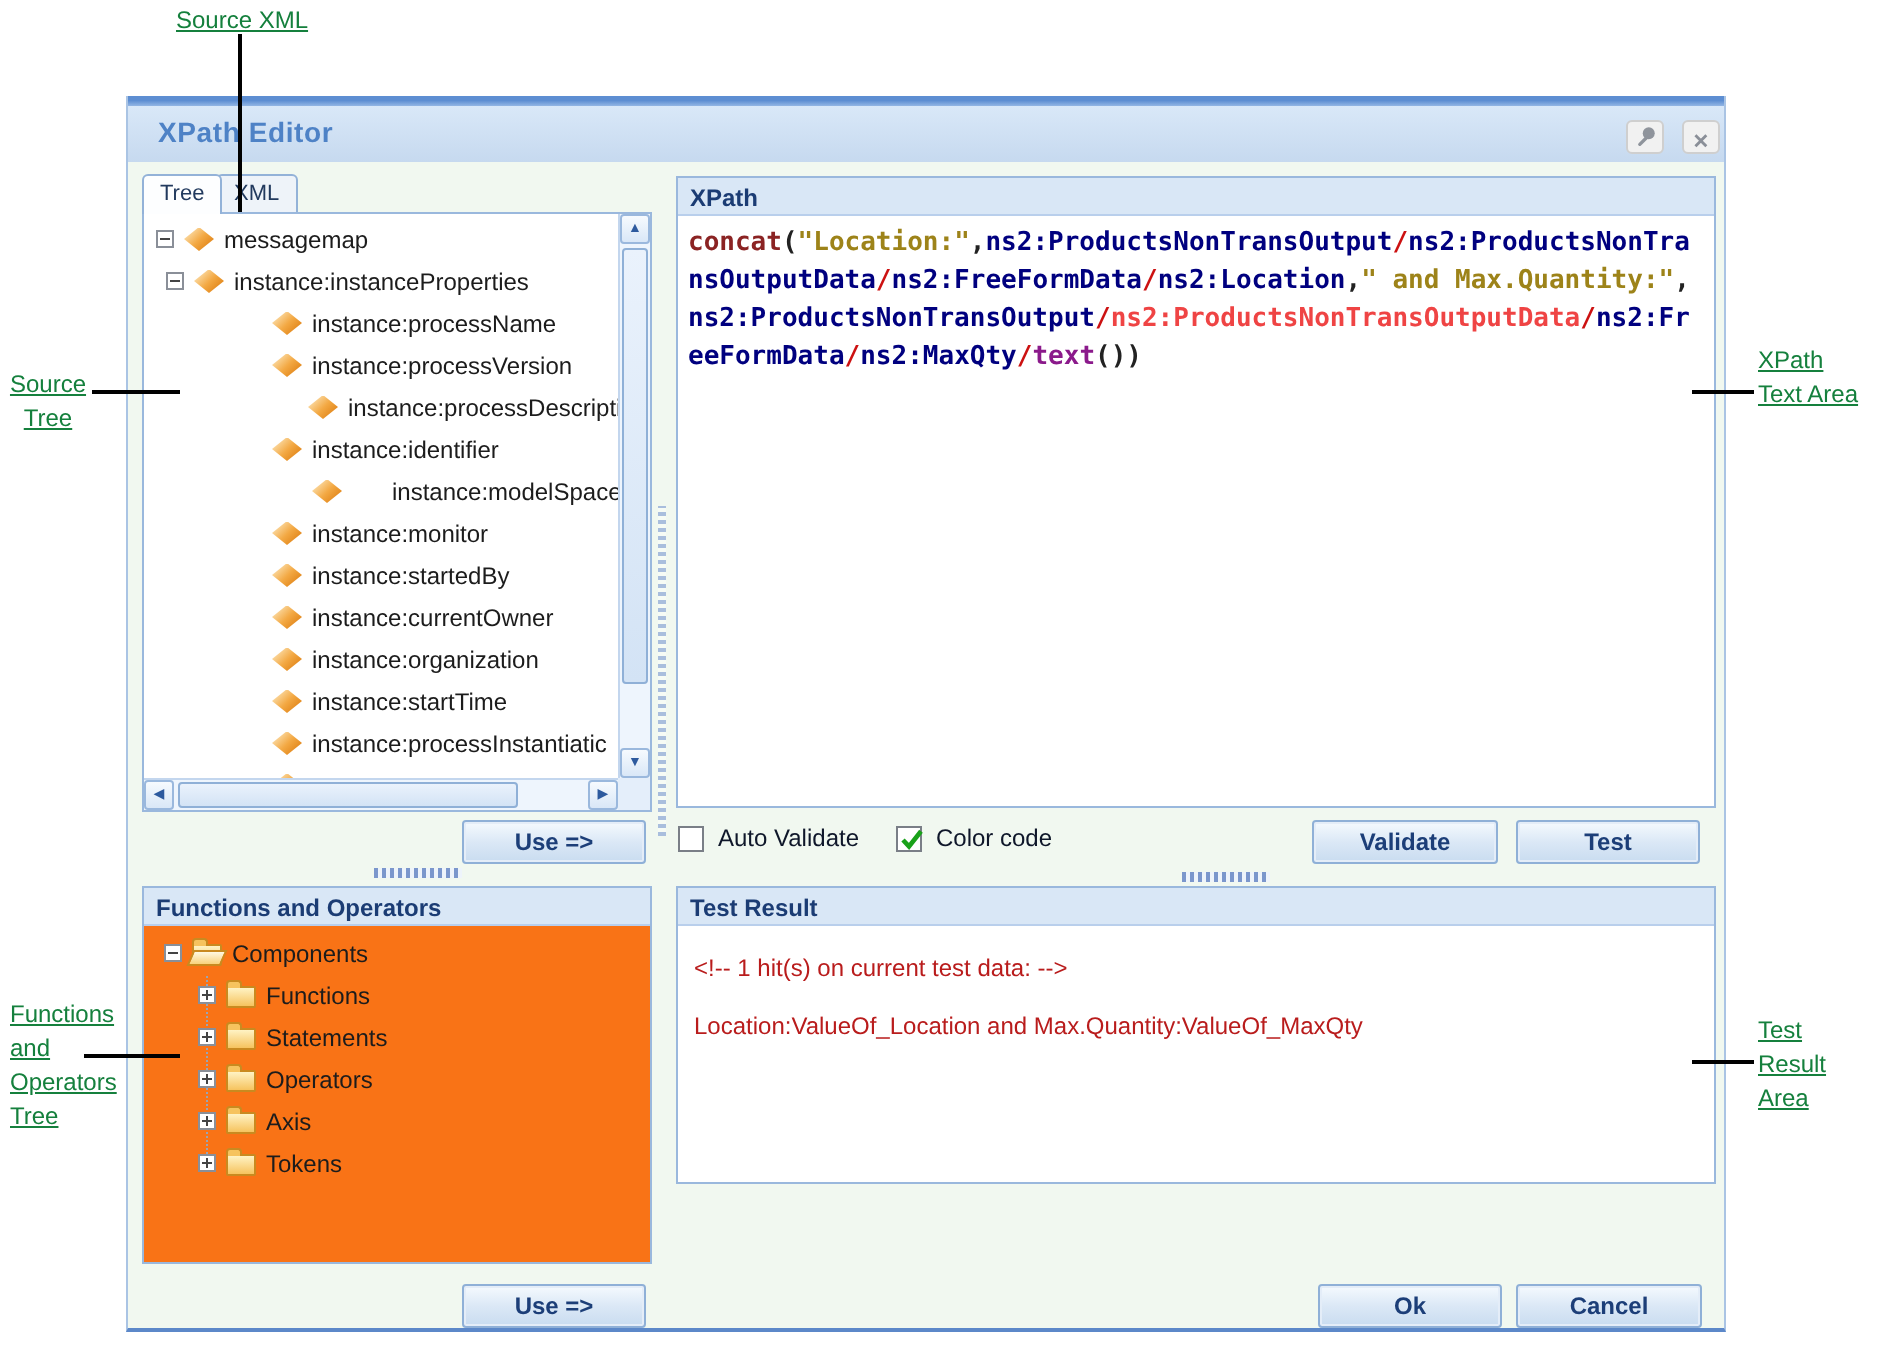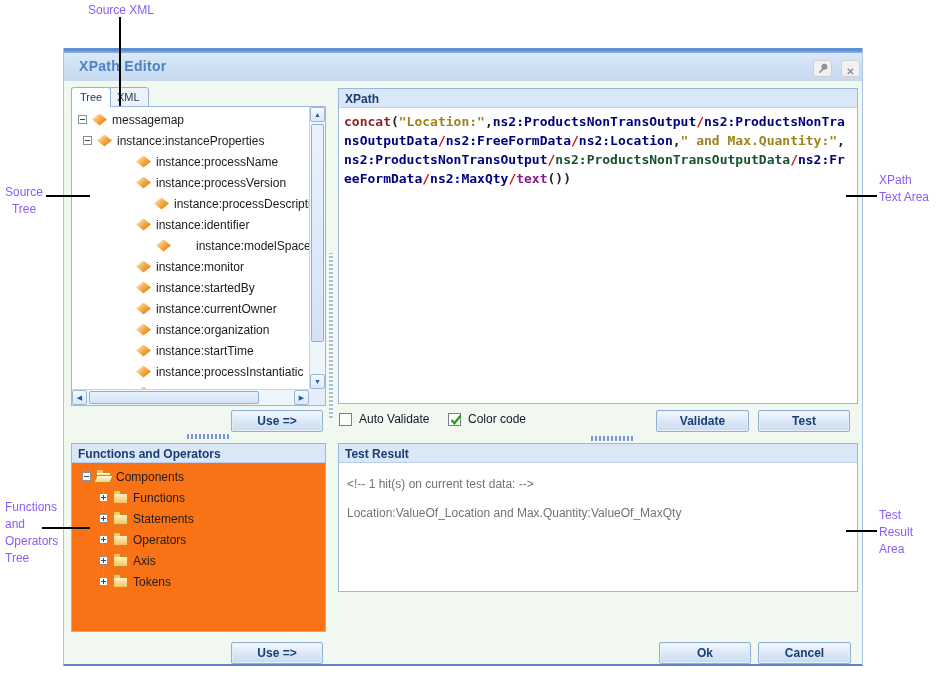--- a/index.html
+++ b/index.html
@@ -113,24 +113,24 @@
   #auto-validate-field { left:275px; } #color-code-field { left:384px; }
   .cb-box { width:13px; height:13px; background:#fff; border:1px solid #7a7f87;
             position:relative; }
   .cb-box svg { position:absolute; left:0; top:-1px; }
   .cb-label { font-size:12px; color:#0f172a; }
 
   
   #test-panel { left:274px; top:395px; width:520px; height:149px; }
   #test-result-body { position:absolute; left:0; top:19px; right:0; bottom:0;
                       background:#fff; padding:14px 8px; }
-  .result-line { font-size:12px; color:#737373; margin-bottom:15px; }
-
-  
-  .callout { position:absolute; z-index:50; font-size:12px; color:#8b5cf6; line-height:17px; }
+  .result-line { font-size:12px; color:#b91c1c; margin-bottom:15px; }
+
+  
+  .callout { position:absolute; z-index:50; font-size:12px; color:#15803d; line-height:17px;text-decoration:underline; }
   .callout-line { position:absolute; z-index:50; background:#000; }
   #co-source-xml { left:88px; top:2px; }
   #cl-source-xml { left:119px; top:17px; width:2px; height:89px; }
   #co-source-tree { left:2px; top:184px; width:44px; text-align:center; }
   #cl-source-tree { left:46px; top:195px; width:44px; height:2px; }
   #co-xpath-area { left:879px; top:172px; }
   #cl-xpath-area { left:846px; top:195px; width:31px; height:2px; }
   #co-functions { left:5px; top:499px; }
   #cl-functions { left:42px; top:527px; width:48px; height:2px; }
   #co-test-result { left:879px; top:507px; }
@@ -256,21 +256,21 @@
 
     <div class="grip-h" id="grip-left"></div>
     <div class="grip-h" id="grip-right"></div>
     <div class="grip-v"></div>
 
     <div class="panel" id="xpath-panel">
       <div class="hdrbar">XPath</div>
       <div id="xpath-code">
           <div class="code-line"><span style="color: rgb(139, 35, 35);">concat</span><span style="color: rgb(34, 34, 34);">(</span><span style="color: rgb(157, 131, 25);">"Location:"</span><span style="color: rgb(34, 34, 34);">,</span><span style="color: rgb(0, 0, 127);">ns2:ProductsNonTransOutput</span><span style="color: rgb(204, 17, 17);">/</span><span style="color: rgb(0, 0, 127);">ns2:ProductsNonTra</span></div>
           <div class="code-line"><span style="color: rgb(0, 0, 127);">nsOutputData</span><span style="color: rgb(204, 17, 17);">/</span><span style="color: rgb(0, 0, 127);">ns2:FreeFormData</span><span style="color: rgb(204, 17, 17);">/</span><span style="color: rgb(0, 0, 127);">ns2:Location</span><span style="color: rgb(34, 34, 34);">,</span><span style="color: rgb(157, 131, 25);">" and Max.Quantity:"</span><span style="color: rgb(34, 34, 34);">,</span></div>
-          <div class="code-line"><span style="color: rgb(0, 0, 127);">ns2:ProductsNonTransOutput</span><span style="color: rgb(204, 17, 17);">/</span><span style="color: #14532d;">ns2:ProductsNonTransOutputData</span><span style="color: rgb(204, 17, 17);">/</span><span style="color: rgb(0, 0, 127);">ns2:Fr</span></div>
+          <div class="code-line"><span style="color: rgb(0, 0, 127);">ns2:ProductsNonTransOutput</span><span style="color: rgb(204, 17, 17);">/</span><span style="color: #ef4444;">ns2:ProductsNonTransOutputData</span><span style="color: rgb(204, 17, 17);">/</span><span style="color: rgb(0, 0, 127);">ns2:Fr</span></div>
           <div class="code-line"><span style="color: rgb(0, 0, 127);">eeFormData</span><span style="color: rgb(204, 17, 17);">/</span><span style="color: rgb(0, 0, 127);">ns2:MaxQty</span><span style="color: rgb(204, 17, 17);">/</span><span style="color: rgb(139, 26, 139);">text</span><span style="color: rgb(34, 34, 34);">())</span></div>
         </div>
     </div>
 
     <div class="cb-field" id="auto-validate-field">
       <div class="cb-box"></div>
       <div class="cb-label">Auto Validate</div>
     </div>
     <div class="cb-field" id="color-code-field">
       <div class="cb-box">

